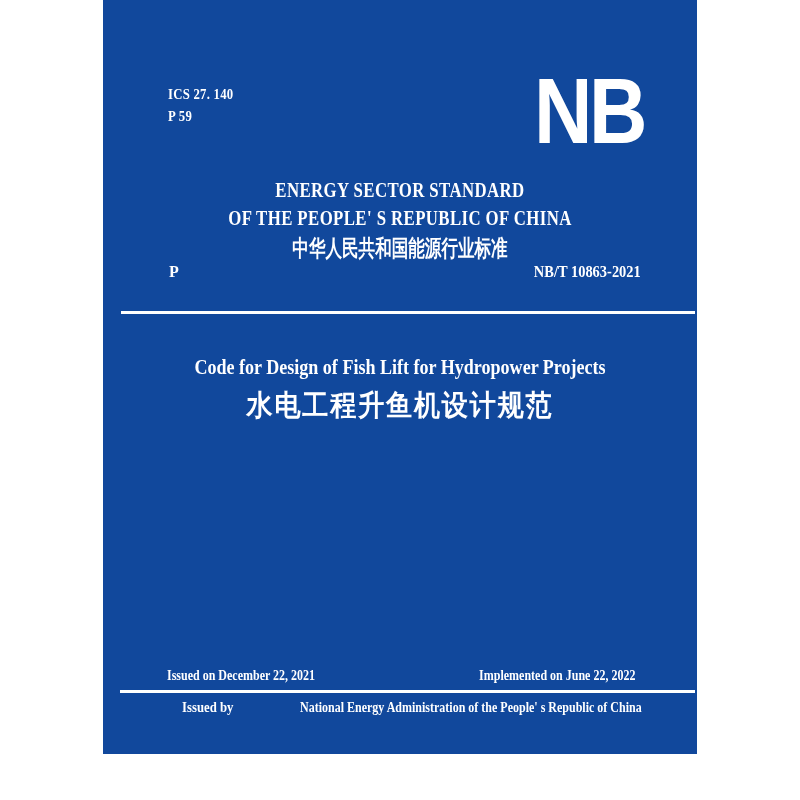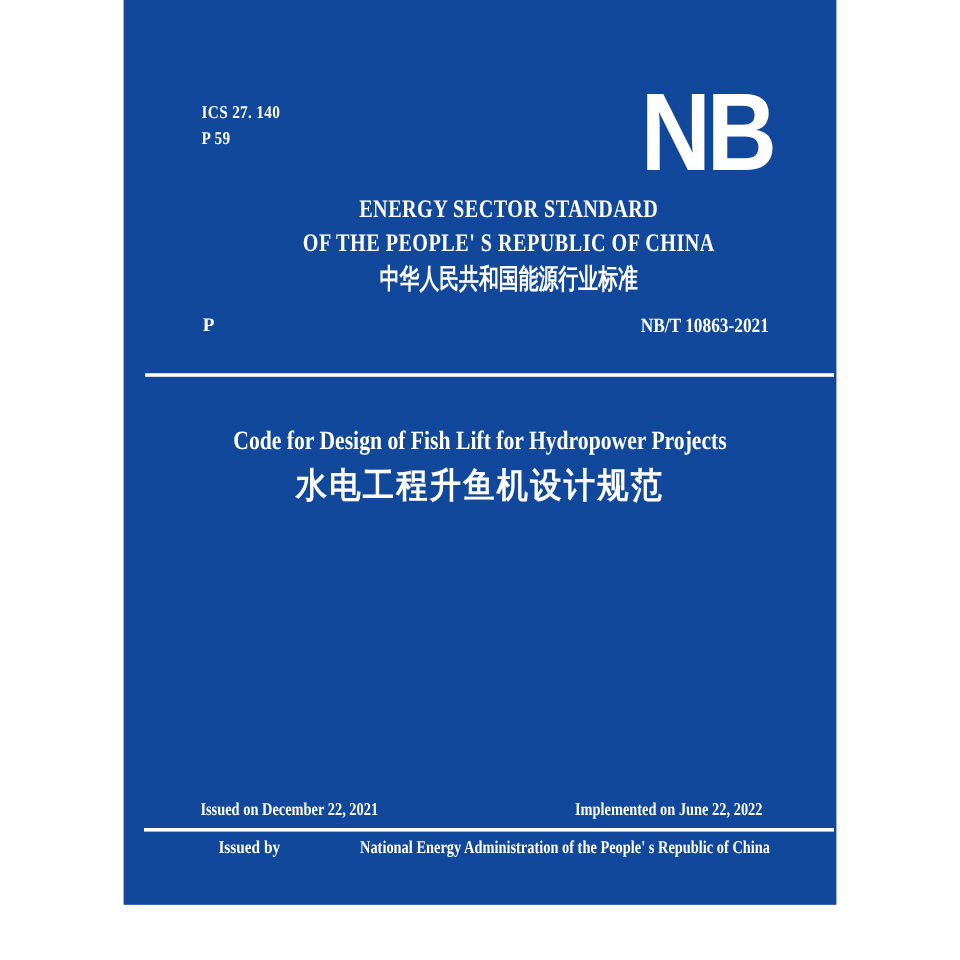--- a/index.html
+++ b/index.html
@@ -50,21 +50,21 @@
     transform: scaleX(0.88);
     transform-origin: 0 0;
   }
 
   .center-block {
     position: absolute;
     left: 0;
     width: 100%;
     text-align: center;
   }
-  .std-header { top: 160px; margin-left: 24px; }
+  .std-header { top: 176px; }
   .std-en {
     font-size: 21px;
     font-weight: bold;
     line-height: 28px;
     letter-spacing: 0.5px;
     transform: scaleX(0.80);
     transform-origin: 50% 50%;
   }
   .std-cn {
     font-family: "Liberation Sans", "DejaVu Sans", sans-serif;

